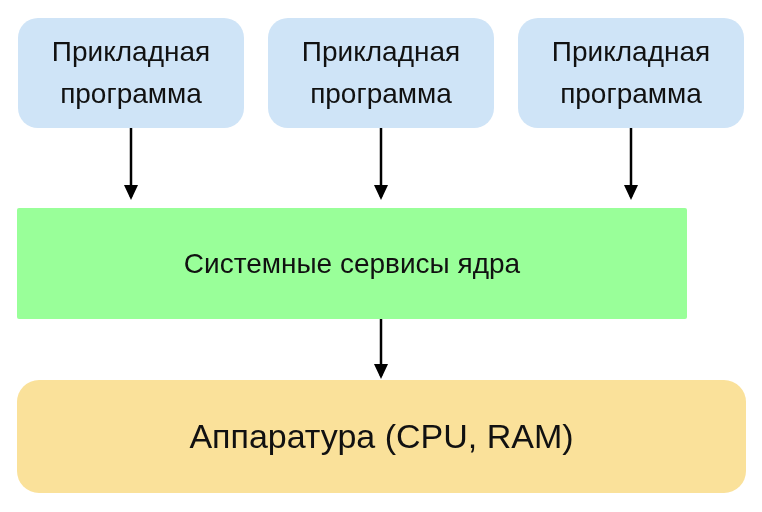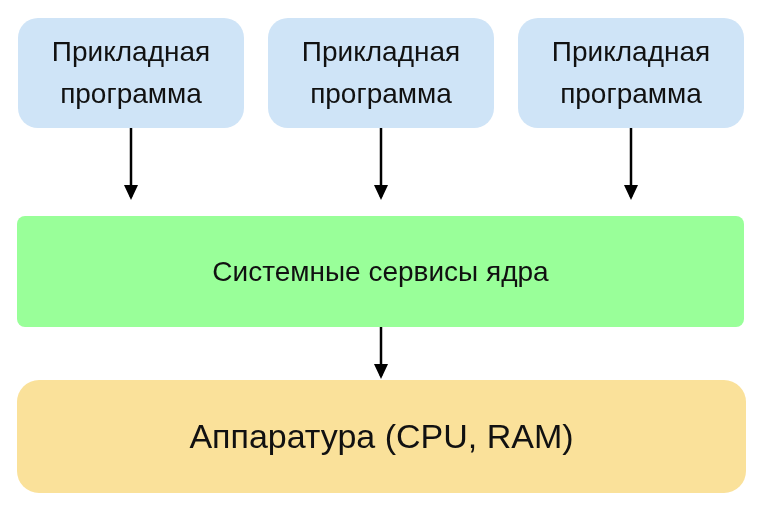--- a/index.html
+++ b/index.html
@@ -51,25 +51,25 @@
     height:110px;
     top:18px;
     background:var(--app-box-bg);
     border-radius:20px;
     font-size:28px;
     line-height:42px;
   }
   .app-box .line{display:block;}
   .kernel-box{
     left:17px;
-    top:216px;
-    width:727px;
+    top:208px;
+    width:670px;
     height:111px;
     background:var(--kernel-box-bg);
-    border-radius:8px;
+    border-radius:2px;
     font-size:28px;
   }
   .hw-box{
     left:17px;
     top:380px;
     width:729px;
     height:113px;
     background:var(--hw-box-bg);
     border-radius:22px;
     font-size:34px;

